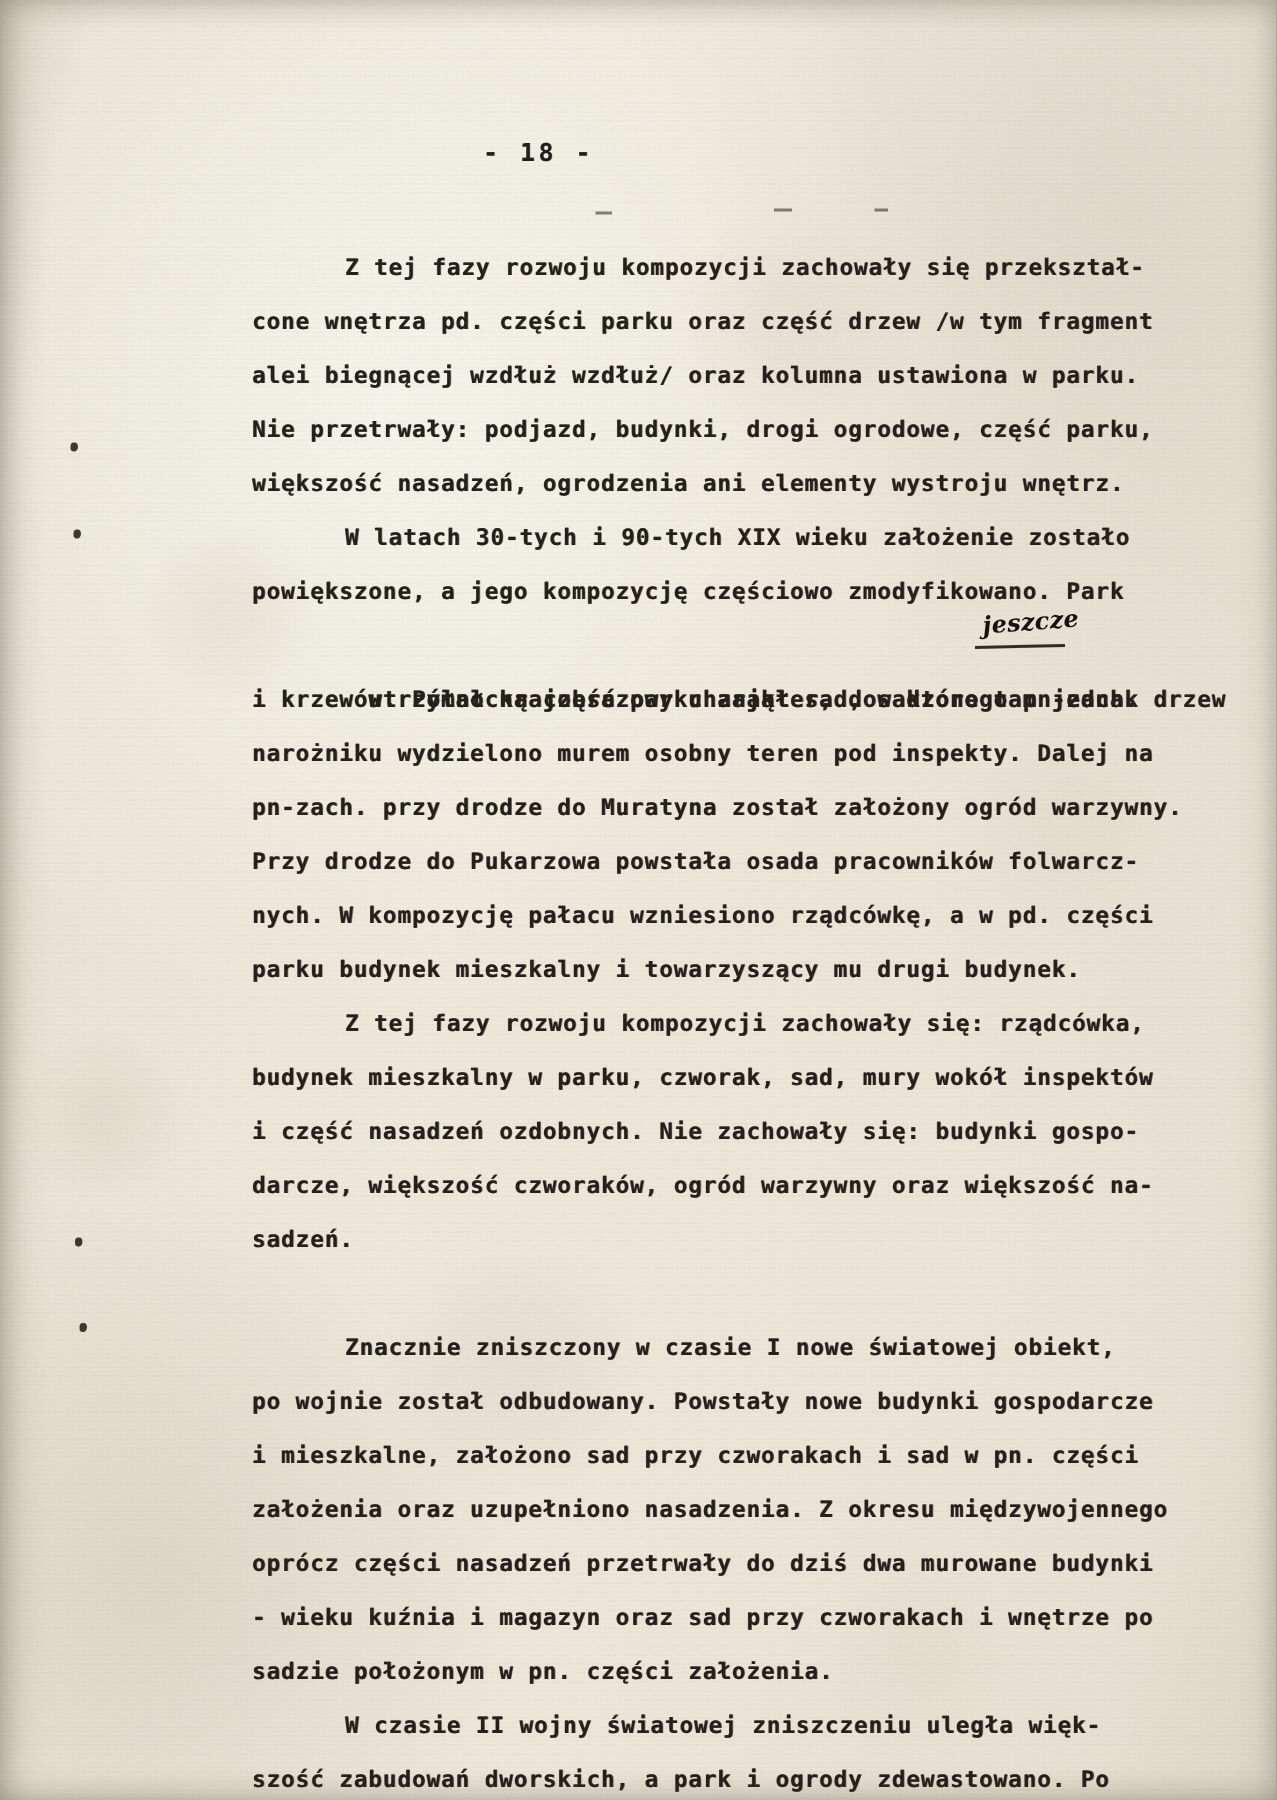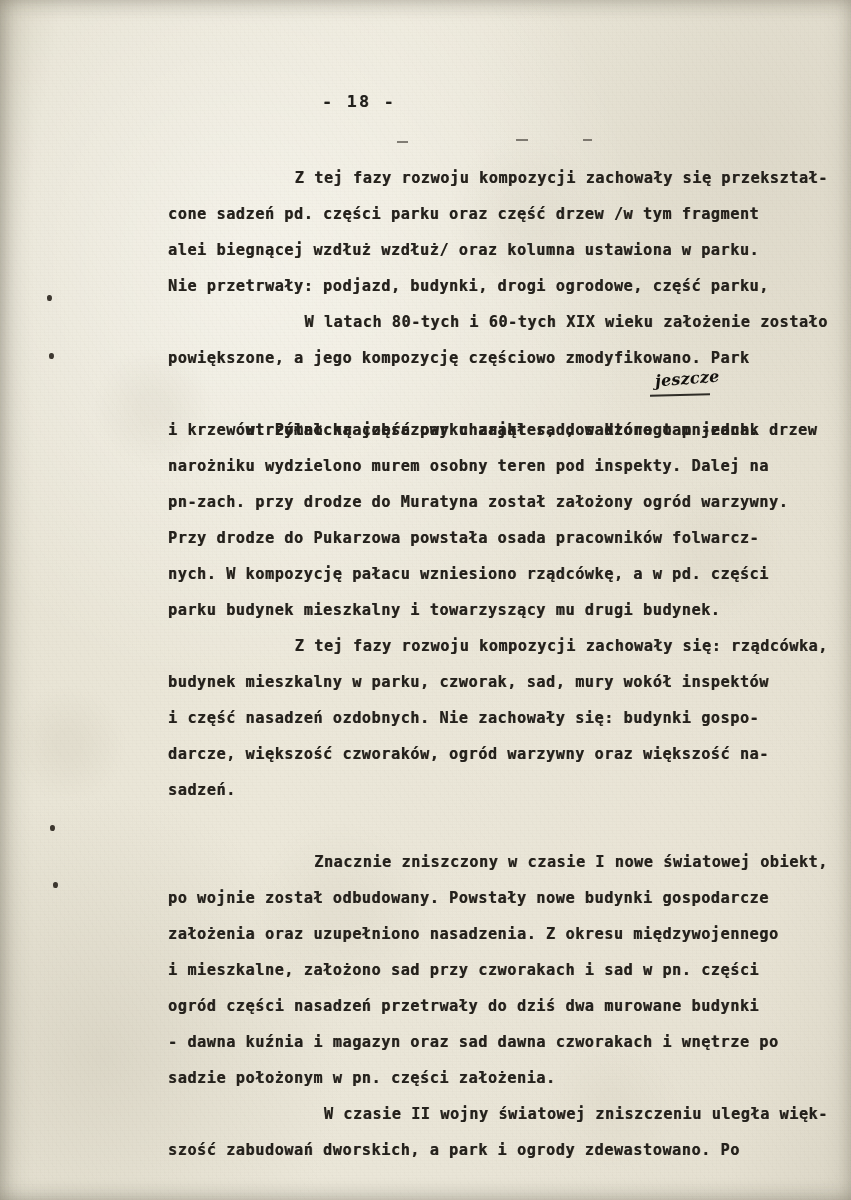--- a/index.html
+++ b/index.html
@@ -116,21 +116,21 @@
     line-height: 36px;
     white-space: pre;
     font-size: 15.2px;
     font-weight: bold;
     letter-spacing: 0.55px;
     color: #24211c;
     text-shadow:
       0.45px 0.25px 0.3px rgba(45,40,32,0.55),
       -0.25px 0.25px 0.3px rgba(45,40,32,0.30);
   }
-  .line.indent { text-indent: 62px; text-align: right; }
+  .line.indent { text-indent: 62px; }
 
   
   .hand {
     position: absolute;
     font-family: "DejaVu Serif", serif;
     font-style: italic;
     font-weight: 600;
     font-size: 16px;
     letter-spacing: 0.2px;
     color: #14120f;
@@ -162,27 +162,28 @@
 
   <div class="margin-dot" style="left:47px; top:295px;"></div>
   <div class="margin-dot" style="left:49px; top:353px;"></div>
   <div class="margin-dot" style="left:50px; top:825px;"></div>
   <div class="margin-dot" style="left:53px; top:882px;"></div>
 
   <div class="body">
 
     <div class="para">
       <div class="line indent">Z tej fazy rozwoju kompozycji zachowały się przekształ-</div>
-      <div class="line">cone sadzeń pd. części parku oraz część drzew /w tym fragment</div>
+      <div class="line">cone wnętrza pd. części parku oraz część drzew /w tym fragment</div>
       <div class="line">alei biegnącej wzdłuż wzdłuż/ oraz kolumna ustawiona w parku.</div>
       <div class="line">Nie przetrwały: podjazd, budynki, drogi ogrodowe, część parku,</div>
-    </div>
-
-    <div class="para">
-      <div class="line indent">W latach 80-tych i 60-tych XIX wieku założenie zostało</div>
+      <div class="line">większość nasadzeń, ogrodzenia ani elementy wystroju wnętrz.</div>
+    </div>
+
+    <div class="para">
+      <div class="line indent">W latach 30-tych i 90-tych XIX wieku założenie zostało</div>
       <div class="line">powiększone, a jego kompozycję częściowo zmodyfikowano. Park</div>
       <div class="line">
         <span>utrzymał krajobrazowy charakter, dosadzono tam jednak drzew</span>
         <span class="hand" style="left:487px; top:-15px;">jeszcze</span>
         <span class="strike" style="left:482px; top:18px; width:60px;"></span>
       </div>
       <div class="line">i krzewów. Północną część parku zajął sad, w którego pn-zach.</div>
       <div class="line">narożniku wydzielono murem osobny teren pod inspekty. Dalej na</div>
       <div class="line">pn-zach. przy drodze do Muratyna został założony ogród warzywny.</div>
       <div class="line">Przy drodze do Pukarzowa powstała osada pracowników folwarcz-</div>
@@ -196,24 +197,24 @@
       <div class="line">i część nasadzeń ozdobnych. Nie zachowały się: budynki gospo-</div>
       <div class="line">darcze, większość czworaków, ogród warzywny oraz większość na-</div>
       <div class="line">sadzeń.</div>
     </div>
 
     <div class="gap"></div>
 
     <div class="para">
       <div class="line indent">Znacznie zniszczony w czasie I nowe światowej obiekt,</div>
       <div class="line">po wojnie został odbudowany. Powstały nowe budynki gospodarcze</div>
+      <div class="line">i mieszkalne, założono sad przy czworakach i sad w pn. części</div>
       <div class="line">założenia oraz uzupełniono nasadzenia. Z okresu międzywojennego</div>
-      <div class="line">i mieszkalne, założono sad przy czworakach i sad w pn. części</div>
-      <div class="line">ogród części nasadzeń przetrwały do dziś dwa murowane budynki</div>
-      <div class="line">- dawna kuźnia i magazyn oraz sad dawna czworakach i wnętrze po</div>
+      <div class="line">oprócz części nasadzeń przetrwały do dziś dwa murowane budynki</div>
+      <div class="line">- wieku kuźnia i magazyn oraz sad przy czworakach i wnętrze po</div>
       <div class="line">sadzie położonym w pn. części założenia.</div>
     </div>
 
     <div class="para">
       <div class="line indent">W czasie II wojny światowej zniszczeniu uległa więk-</div>
       <div class="line">szość zabudowań dworskich, a park i ogrody zdewastowano. Po</div>
 
     </div>
 
   </div>

